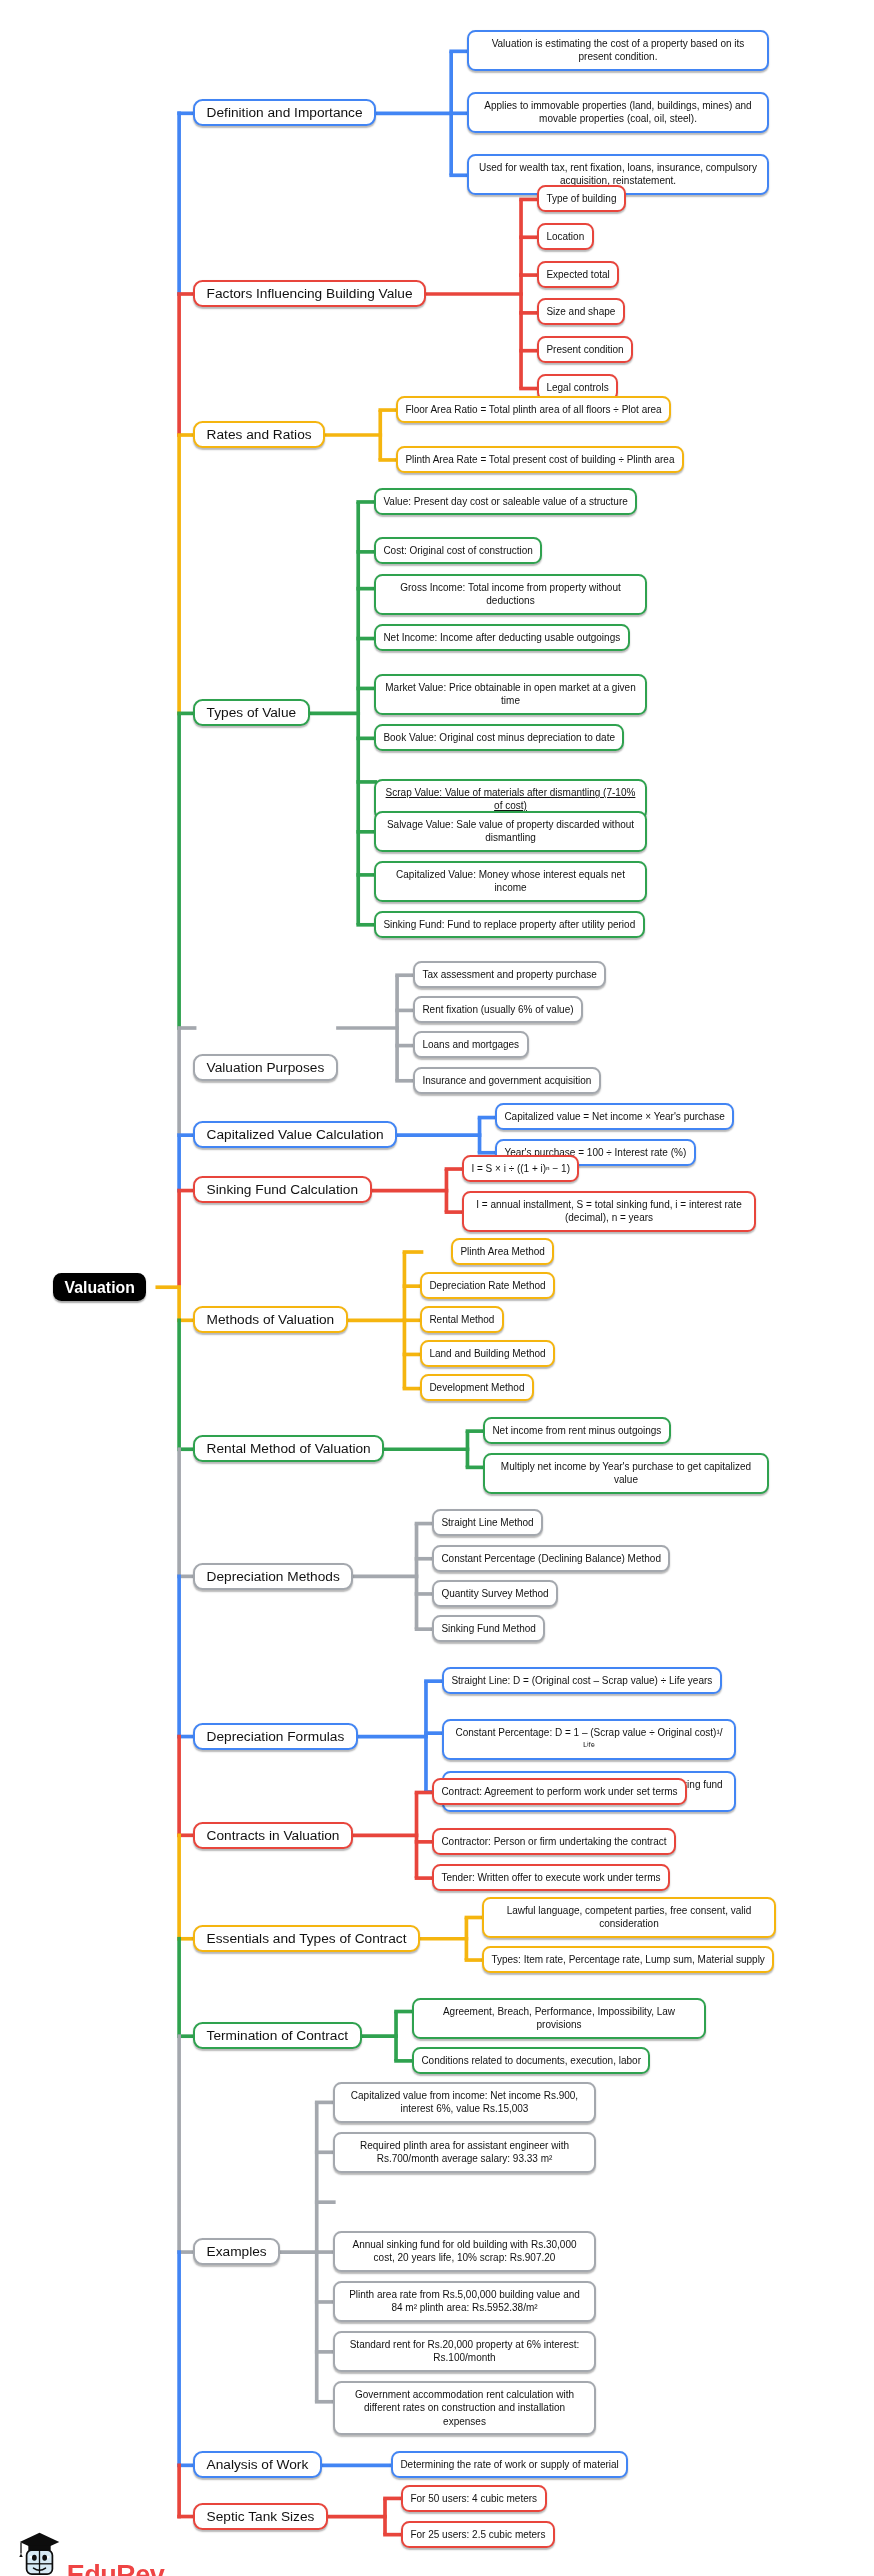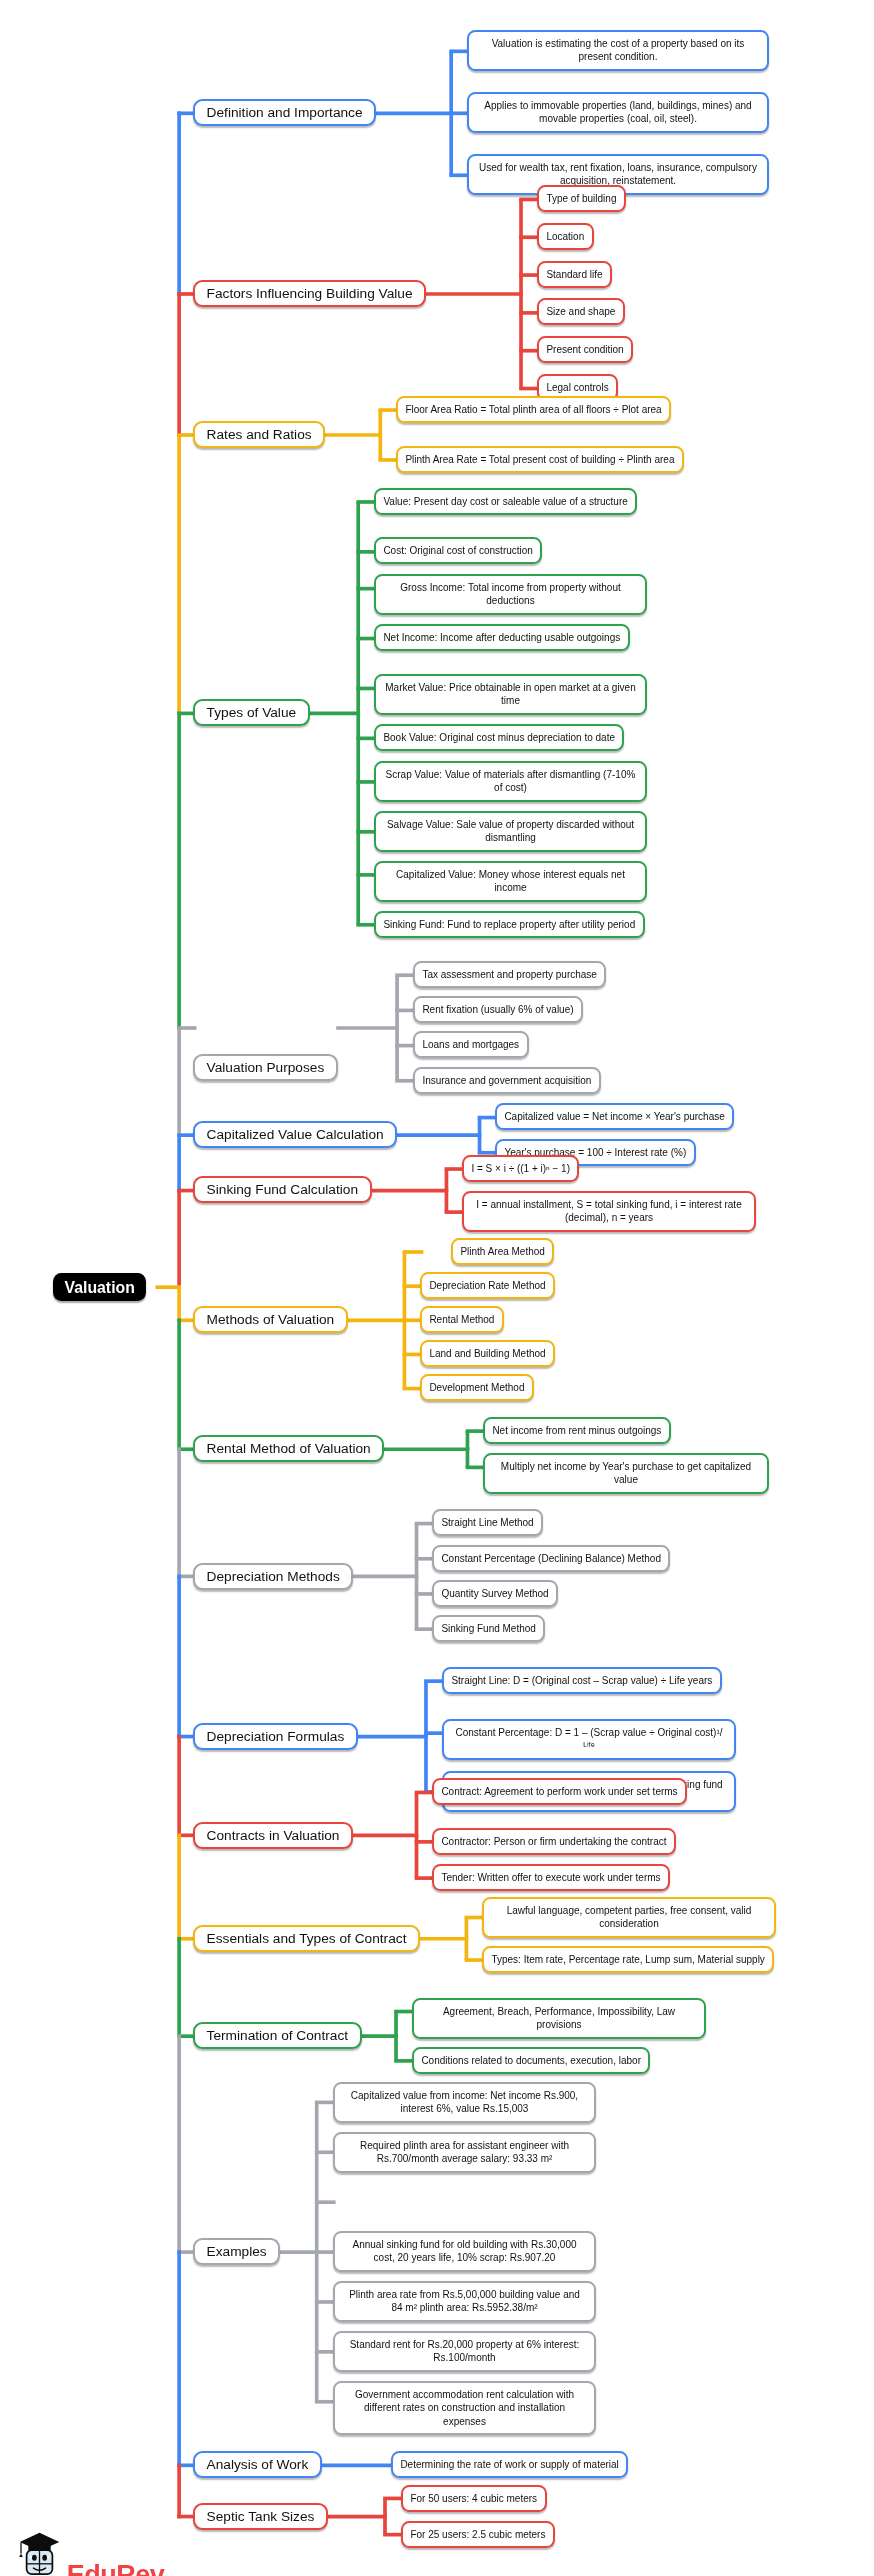--- a/index.html
+++ b/index.html
@@ -173,35 +173,35 @@
       <path d="M36 86 Q50 96 64 86" fill="none" stroke="#0d0d0d" stroke-width="3.5" stroke-linecap="round"></path>
     </svg>
     <span class="logo-text">EduRev</span>
   </div>
 <div class="leaf node" style="left: 467px; top: 92px; border-color: rgb(66, 133, 244); max-width: 302px;">Applies to immovable properties (land, buildings, mines) and movable properties (coal, oil, steel).</div>
     <div class="leaf node" style="left: 467px; top: 30px; border-color: rgb(66, 133, 244); max-width: 302px;">Valuation is estimating the cost of a property based on its present condition.</div>
     <div class="leaf node" style="left: 467px; top: 154px; border-color: rgb(66, 133, 244); max-width: 302px;">Used for wealth tax, rent fixation, loans, insurance, compulsory acquisition, reinstatement.</div>
     <div class="branch-title node" style="left: 193px; border-color: rgb(66, 133, 244); top: 99px;">Definition and Importance</div>
     <div class="leaf node" style="left: 537px; top: 185px; border-color: rgb(232, 69, 60);">Type of building</div>
     <div class="leaf node" style="left: 537px; top: 223px; border-color: rgb(232, 69, 60);">Location</div>
-    <div class="leaf node" style="left: 537px; top: 261px; border-color: rgb(232, 69, 60);">Standard life</div>
+    <div class="leaf node" style="left: 537px; top: 261px; border-color: rgb(232, 69, 60);">Expected total</div>
     <div class="leaf node" style="left: 537px; top: 298px; border-color: rgb(232, 69, 60);">Size and shape</div>
     <div class="leaf node" style="left: 537px; top: 336px; border-color: rgb(232, 69, 60);">Present condition</div>
     <div class="leaf node" style="left: 537px; top: 374px; border-color: rgb(232, 69, 60);">Legal controls</div>
     <div class="branch-title node" style="left: 193px; border-color: rgb(232, 69, 60); top: 280px;">Factors Influencing Building Value</div>
     <div class="leaf node" style="left: 396px; top: 396px; border-color: rgb(245, 181, 15); max-width: 294px;">Floor Area Ratio = Total plinth area of all floors ÷ Plot area</div>
     <div class="leaf node" style="left: 396px; top: 446px; border-color: rgb(245, 181, 15); max-width: 294px;">Plinth Area Rate = Total present cost of building ÷ Plinth area</div>
     <div class="branch-title node" style="left: 193px; border-color: rgb(245, 181, 15); top: 421px;">Rates and Ratios</div>
     <div class="leaf node" style="left: 374px; top: 488px; border-color: rgb(47, 162, 79); max-width: 273px;">Value: Present day cost or saleable value of a structure</div>
     <div class="leaf node" style="left: 374px; top: 537px; border-color: rgb(47, 162, 79); max-width: 273px;">Cost: Original cost of construction</div>
     <div class="leaf node" style="left: 374px; top: 574px; border-color: rgb(47, 162, 79); max-width: 273px;">Gross Income: Total income from property without deductions</div>
     <div class="leaf node" style="left: 374px; top: 624px; border-color: rgb(47, 162, 79); max-width: 273px;">Net Income: Income after deducting usable outgoings</div>
     <div class="leaf node" style="left: 374px; top: 674px; border-color: rgb(47, 162, 79); max-width: 273px;">Market Value: Price obtainable in open market at a given time</div>
     <div class="leaf node" style="left: 374px; top: 724px; border-color: rgb(47, 162, 79); max-width: 273px;">Book Value: Original cost minus depreciation to date</div>
-    <div class="leaf node" style="left: 374px; top: 761px; border-color: rgb(47, 162, 79); max-width: 273px;">Scrap Value: Value of materials after dismantling (7-10% of cost)</div>
+    <div class="leaf node" style="left: 374px; top: 779px; border-color: rgb(47, 162, 79); max-width: 273px; text-decoration: underline;">Scrap Value: Value of materials after dismantling (7-10% of cost)</div>
     <div class="leaf node" style="left: 374px; top: 811px; border-color: rgb(47, 162, 79); max-width: 273px;">Salvage Value: Sale value of property discarded without dismantling</div>
     <div class="leaf node" style="left: 374px; top: 861px; border-color: rgb(47, 162, 79); max-width: 273px;">Capitalized Value: Money whose interest equals net income</div>
     <div class="leaf node" style="left: 374px; top: 911px; border-color: rgb(47, 162, 79); max-width: 273px;">Sinking Fund: Fund to replace property after utility period</div>
     <div class="branch-title node" style="left: 193px; border-color: rgb(47, 162, 79); top: 699px;">Types of Value</div>
     <div class="leaf node" style="left: 413px; top: 961px; border-color: rgb(164, 168, 174);">Tax assessment and property purchase</div>
     <div class="leaf node" style="left: 413px; top: 996px; border-color: rgb(164, 168, 174);">Rent fixation (usually 6% of value)</div>
     <div class="leaf node" style="left: 413px; top: 1031px; border-color: rgb(164, 168, 174);">Loans and mortgages</div>
     <div class="leaf node" style="left: 413px; top: 1067px; border-color: rgb(164, 168, 174);">Insurance and government acquisition</div>
     <div class="branch-title node" style="left: 193px; border-color: rgb(164, 168, 174); top: 1054px;">Valuation Purposes</div>
     <div class="leaf node" style="left: 495px; top: 1103px; border-color: rgb(66, 133, 244);">Capitalized value = Net income × Year's purchase</div>

